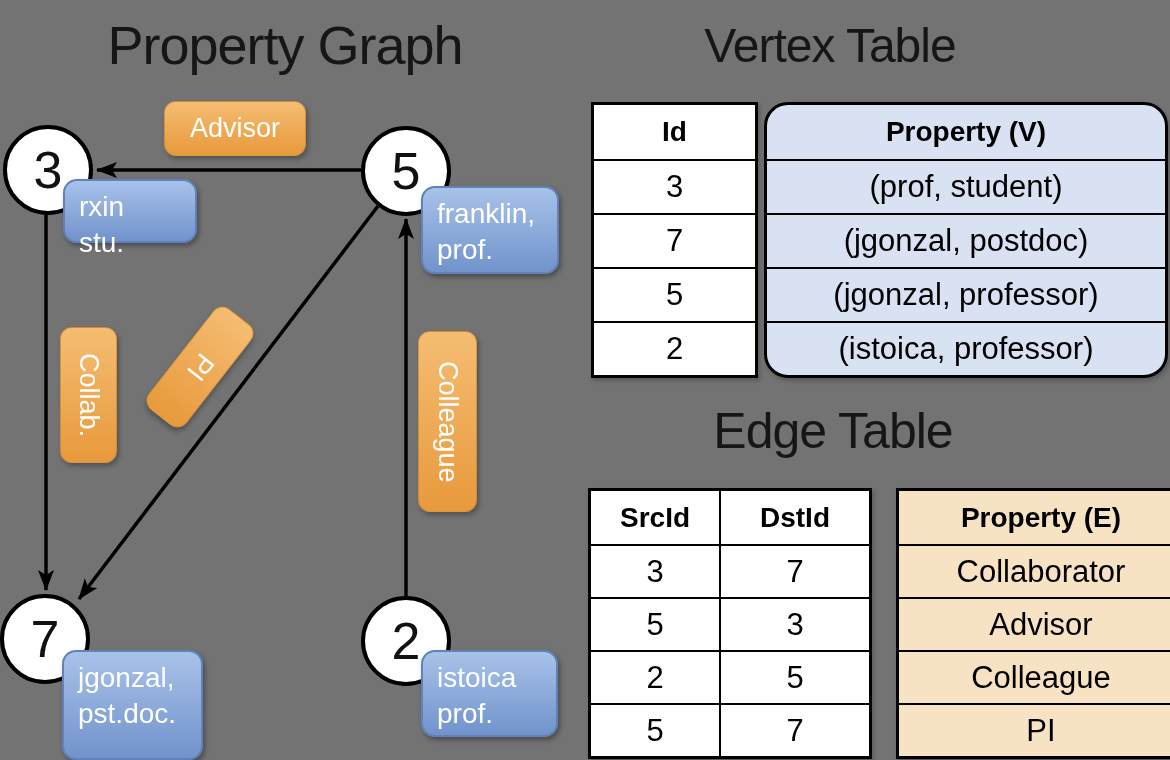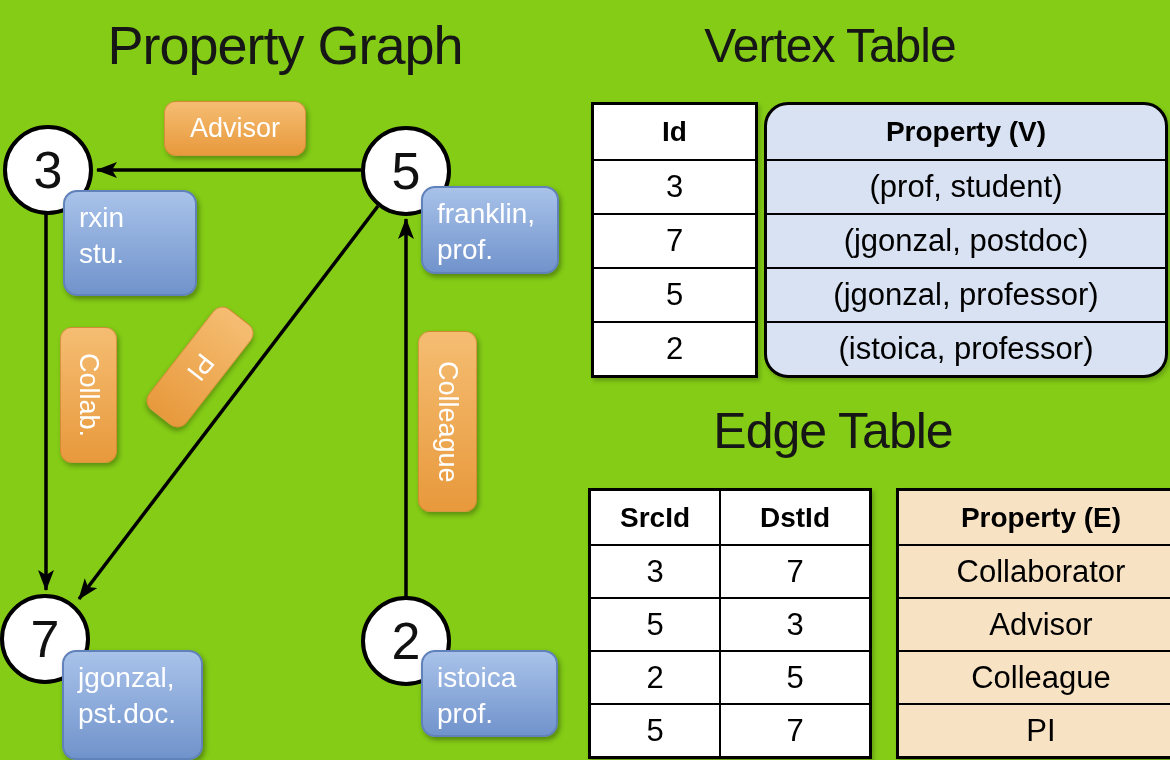--- a/index.html
+++ b/index.html
@@ -1,19 +1,19 @@
 <!DOCTYPE html>
 <html><head>
 <meta charset="utf-8">
 <style>
   * { margin:0; padding:0; box-sizing:border-box; }
   html,body { background:#fff; }
   #stage {
     position:relative; width:1170px; height:760px;
-    background:#84cc16; overflow:hidden;
+    background:#737373; overflow:hidden;
     font-family:"Liberation Sans", sans-serif;
     color:#111;
     padding-left:35px;
   }
 
   
   .title {
     position:absolute; transform:translateX(-50%);
     white-space:nowrap; color:#161616; letter-spacing:-1px;
   }
@@ -39,21 +39,21 @@
 
   
   .vlabel {
     position:absolute; border-radius:14px;
     background:linear-gradient(#a8c2e9, #7193cc);
     border:2px solid #6081ba;
     box-shadow:2px 3px 5px rgba(0,0,0,.35);
     color:#fff; font-size:28px; line-height:1.3;
     padding:8px 0 0 14px;
   }
-  .l-rxin     { left:63px;  top:190px; width:134px; height:106px; }
+  .l-rxin     { left:63px;  top:179px; width:134px; height:64px; }
   .l-franklin { left:421px; top:186px; width:138px; height:88px; }
   .l-jgonzal  { left:62px;  top:650px; width:141px; height:110px; }
   .l-istoica  { left:421px; top:650px; width:137px; height:87px; }
 
   
   .elabel {
     position:absolute; border-radius:12px;
     background:linear-gradient(#f5bd72, #e8993c);
     border:1px solid rgba(200,130,45,.65);
     box-shadow:2px 3px 5px rgba(0,0,0,.3);

